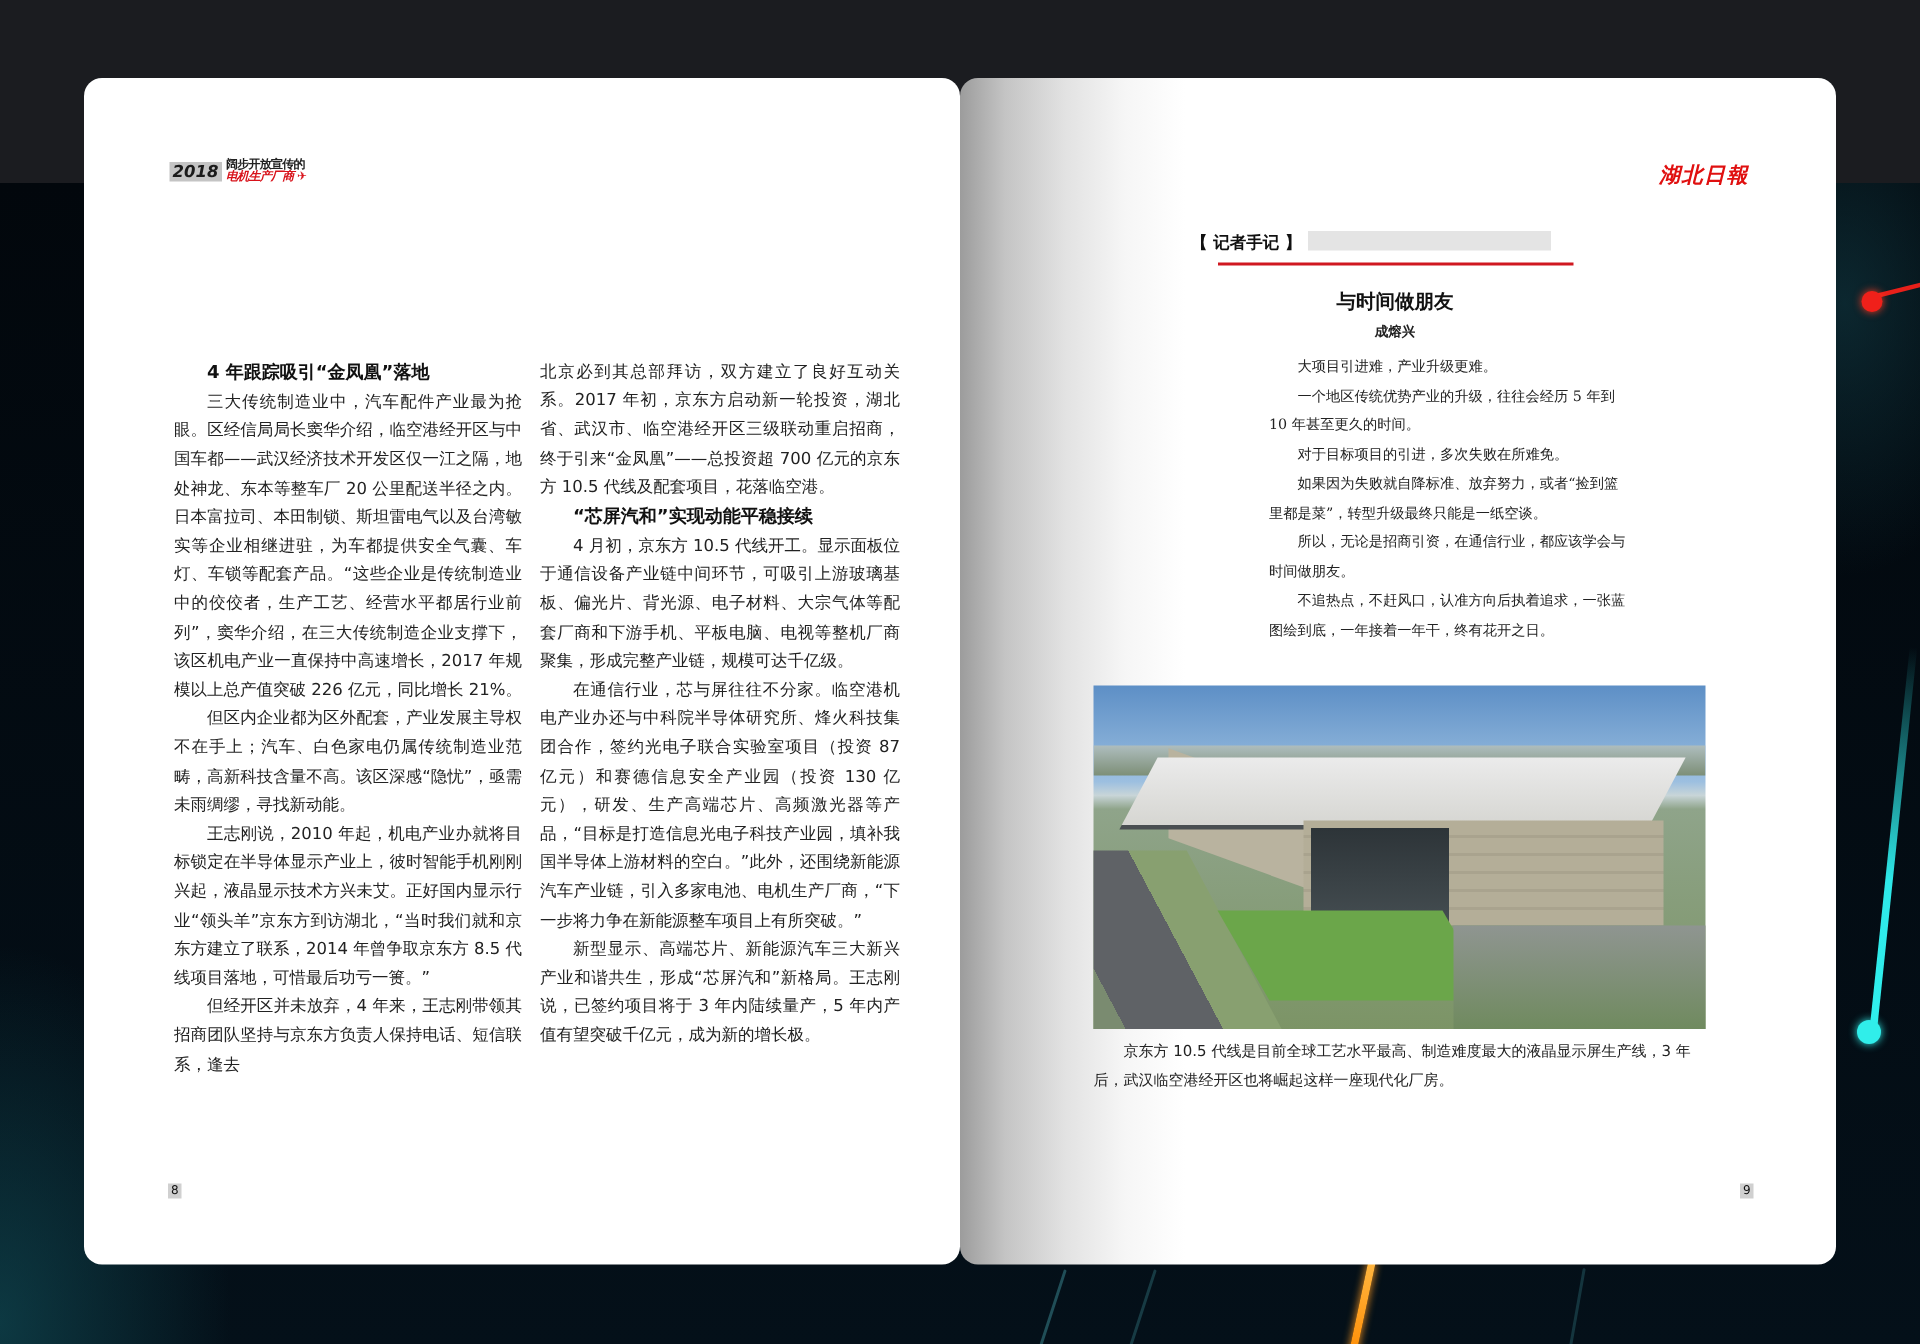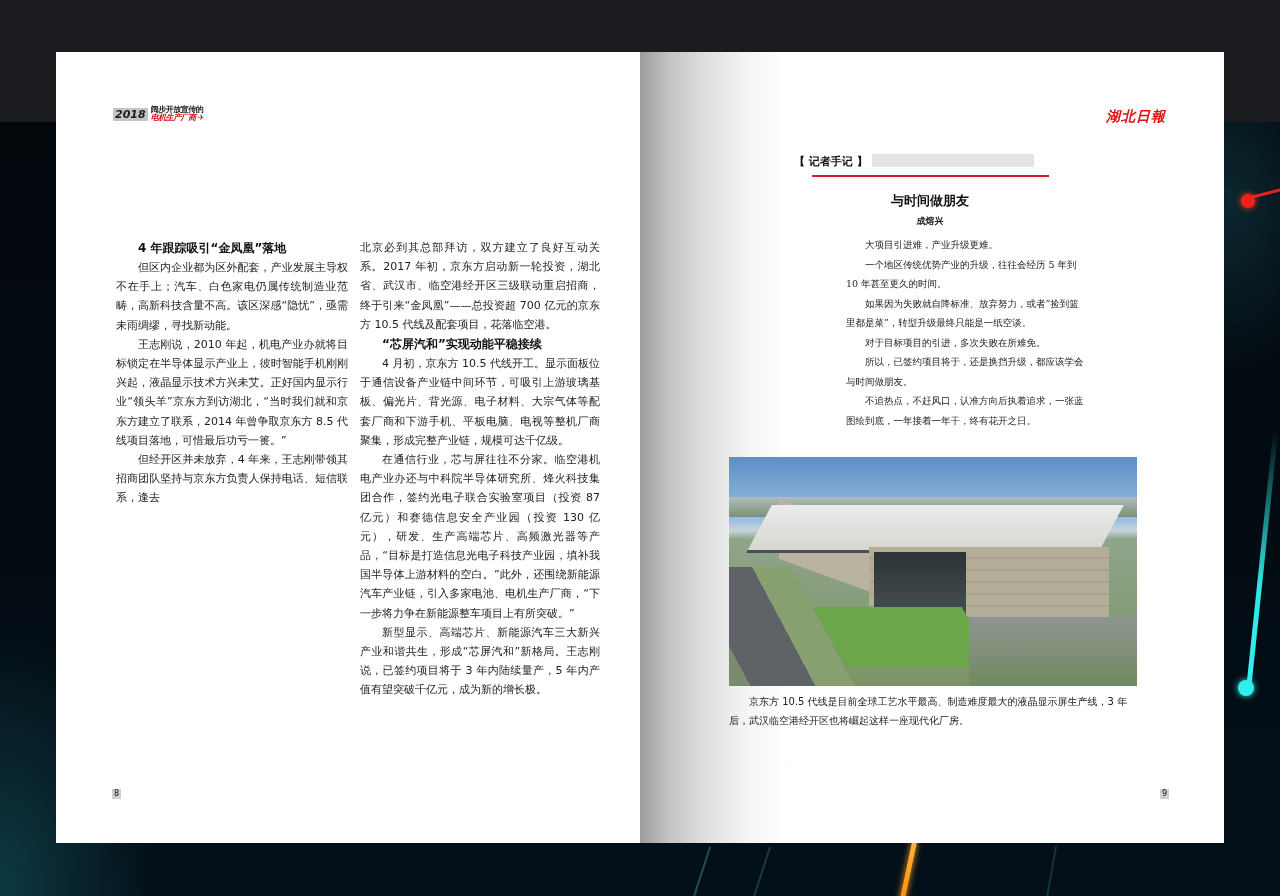--- a/index.html
+++ b/index.html
@@ -42,21 +42,21 @@
       position: absolute; left: 1246px; top: 430px; width: 5px; height: 260px;
       background: linear-gradient(180deg, rgba(30,220,220,0) 0%, #2ee8e8 60%, #30f0ee 100%);
       transform: rotate(6deg); transform-origin: bottom center;
     }
     .cyan-dot {
       position: absolute; left: 1238px; top: 680px; width: 16px; height: 16px;
       border-radius: 50%; background: #30eeea; box-shadow: 0 0 6px #30eeea;
     }
 
     .page {
-      position: absolute; top: 52px; height: 791px; background: #ffffff;
+      position: absolute; top: 52px; height: 791px; background: #ffffff; border-radius: 12px;
     }
     .page.left { left: 56px; width: 584px; }
     .page.right { left: 640px; width: 584px;
       background: linear-gradient(90deg, #9c9c9c 0px, #c4c4c4 30px, #e2e2e2 70px, #f6f6f6 110px, #ffffff 150px, #ffffff 100%);
     }
 
     .header-logo-left {
       position: absolute; left: 57px; top: 54px; display: flex; align-items: center;
     }
     .logo-year {
@@ -178,20 +178,21 @@
   <div class="header-logo-left">
     <span class="logo-year">2018</span>
     <div class="logo-stack">
       <div class="logo-line1">阔步开放宣传的</div>
       <div class="logo-line2"><span>电机生产厂商</span> <span>✈</span></div>
     </div>
   </div>
 
   <div class="col c1">
     <h3>4 年跟踪吸引“金凤凰”落地</h3>
+    <p>三大传统制造业中，汽车配件产业最为抢眼。区经信局局长窦华介绍，临空港经开区与中国车都——武汉经济技术开发区仅一江之隔，地处神龙、东本等整车厂 20 公里配送半径之内。日本富拉司、本田制锁、斯坦雷电气以及台湾敏实等企业相继进驻，为车都提供安全气囊、车灯、车锁等配套产品。“这些企业是传统制造业中的佼佼者，生产工艺、经营水平都居行业前列”，窦华介绍，在三大传统制造企业支撑下，该区机电产业一直保持中高速增长，2017 年规模以上总产值突破 226 亿元，同比增长 21%。</p>
     <p>但区内企业都为区外配套，产业发展主导权不在手上；汽车、白色家电仍属传统制造业范畴，高新科技含量不高。该区深感“隐忧”，亟需未雨绸缪，寻找新动能。</p>
     <p>王志刚说，2010 年起，机电产业办就将目标锁定在半导体显示产业上，彼时智能手机刚刚兴起，液晶显示技术方兴未艾。正好国内显示行业“领头羊”京东方到访湖北，“当时我们就和京东方建立了联系，2014 年曾争取京东方 8.5 代线项目落地，可惜最后功亏一篑。”</p>
     <p>但经开区并未放弃，4 年来，王志刚带领其招商团队坚持与京东方负责人保持电话、短信联系，逢去</p>
   </div>
 
   <div class="col c2">
     <p style="text-indent:0">北京必到其总部拜访，双方建立了良好互动关系。2017 年初，京东方启动新一轮投资，湖北省、武汉市、临空港经开区三级联动重启招商，终于引来“金凤凰”——总投资超 700 亿元的京东方 10.5 代线及配套项目，花落临空港。</p>
     <h3>“芯屏汽和”实现动能平稳接续</h3>
     <p>4 月初，京东方 10.5 代线开工。显示面板位于通信设备产业链中间环节，可吸引上游玻璃基板、偏光片、背光源、电子材料、大宗气体等配套厂商和下游手机、平板电脑、电视等整机厂商聚集，形成完整产业链，规模可达千亿级。</p>
     <p>在通信行业，芯与屏往往不分家。临空港机电产业办还与中科院半导体研究所、烽火科技集团合作，签约光电子联合实验室项目（投资 87 亿元）和赛德信息安全产业园（投资 130 亿元），研发、生产高端芯片、高频激光器等产品，“目标是打造信息光电子科技产业园，填补我国半导体上游材料的空白。”此外，还围绕新能源汽车产业链，引入多家电池、电机生产厂商，“下一步将力争在新能源整车项目上有所突破。”</p>
@@ -207,23 +208,23 @@
   <div class="note-header">
     <span class="note-tag">【 记者手记 】</span>
     <span class="note-bar"></span>
   </div>
   <div class="note-rule"></div>
   <div class="note-title">与时间做朋友</div>
   <div class="note-author">成熔兴</div>
   <div class="note-body">
     <p>大项目引进难，产业升级更难。</p>
     <p>一个地区传统优势产业的升级，往往会经历 5 年到 10 年甚至更久的时间。</p>
+    <p>对于目标项目的引进，多次失败在所难免。</p>
     <p>如果因为失败就自降标准、放弃努力，或者“捡到篮里都是菜”，转型升级最终只能是一纸空谈。</p>
-    <p>对于目标项目的引进，多次失败在所难免。</p>
-    <p>所以，已签约项目将于，还是换挡升级，都应该学会与时间做朋友。</p>
+    <p>所以，无论是招商引资，在通信行业，都应该学会与时间做朋友。</p>
     <p>不追热点，不赶风口，认准方向后执着追求，一张蓝图绘到底，一年接着一年干，终有花开之日。</p>
   </div>
 
   <div class="photo">
     <div class="horizon"></div>
     <div class="road"></div>
     <div class="facade-side"></div>
     <div class="roof"></div>
     <div class="facade"></div>
     <div class="glass"></div>

